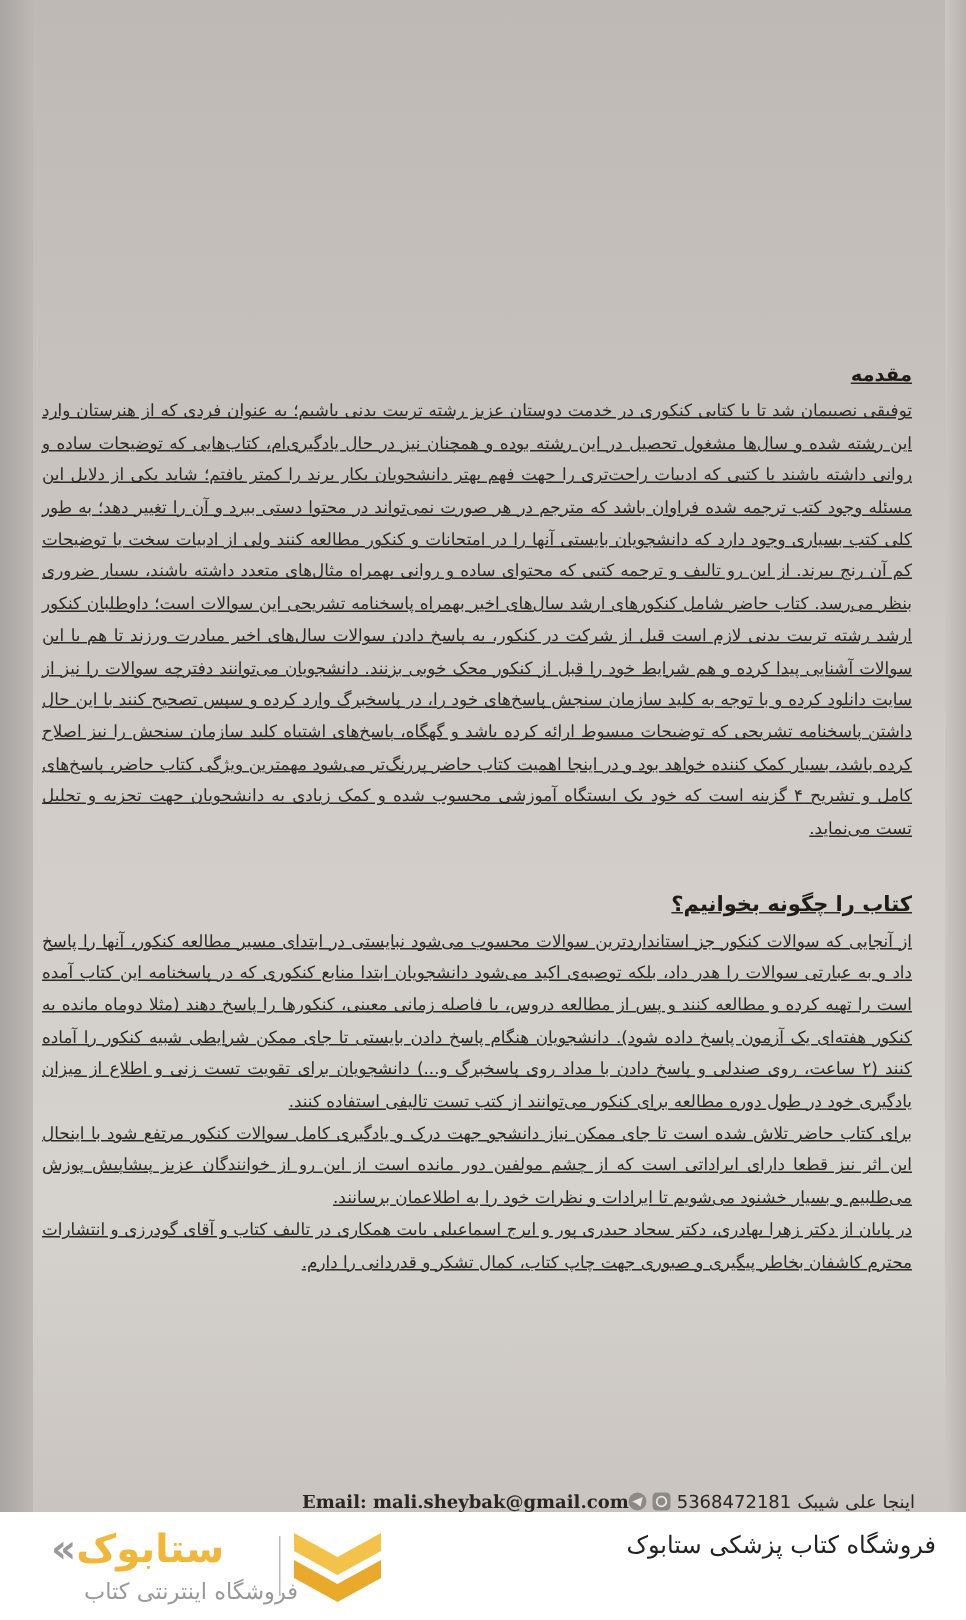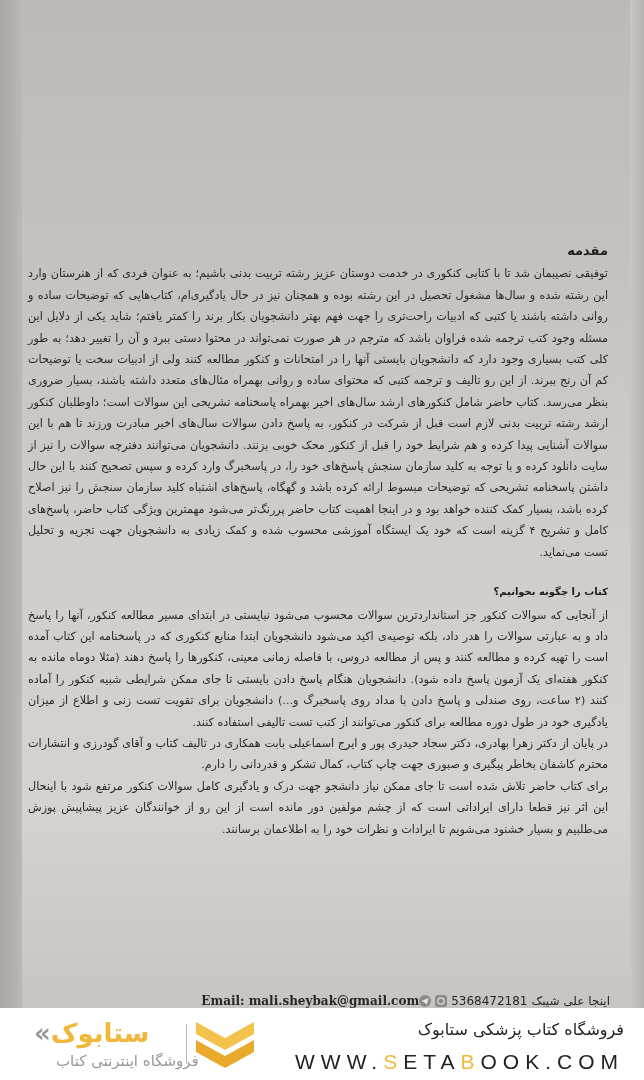--- a/index.html
+++ b/index.html
@@ -19,24 +19,24 @@
     background: linear-gradient(90deg, #a9a5a2, #bdb8b4);
   }
   .photo::after {
     content: ""; position: absolute; right: 0; top: 0; width: 14px; height: 100%;
     background: linear-gradient(90deg, #cbc6c1, #b7b2ae);
   }
   .page {
     position: absolute; left: 28px; top: 240px; width: 580px;
     direction: rtl; text-align: justify;
     color: #2c2826;
-    font-size: 11.2px; line-height: 21.4px;
+    font-size: 11.2px; line-height: 21.4px; text-decoration: underline;
   }
   .heading { font-weight: bold; font-size: 13px; margin: 0 0 2px 0; color: #1f1b19; }
-  .heading.h2 { font-size: 10px; margin-top: 18px; }
+  .heading.h2 { font-size: 14px; margin-top: 30px; }
   .para { margin: 0; }
   .footer-line {
     position: absolute; left: 28px; top: 992px; width: 582px; height: 18px;
     display: flex; justify-content: flex-end; align-items: center;
     font-size: 12px; color: #2a2624;
   }
   .email { direction: ltr; font-family: "DejaVu Serif", serif; font-weight: bold; font-size: 12px; }
   .author { direction: rtl; display: flex; align-items: center; gap: 4px; }
   .ico { display: inline-block; width: 12px; height: 12px; border-radius: 50%; background: #8d8986; position: relative; }
   .ico.sq { border-radius: 3px; }
@@ -68,22 +68,22 @@
 </head>
 <body>
 
 <div class="photo">
   <div class="page">
     <p class="heading">مقدمه</p>
     <p class="para">توفیقی نصیبمان شد تا با کتابی کنکوری در خدمت دوستان عزیز رشته تربیت بدنی باشیم؛ به عنوان فردی که از هنرستان وارد این رشته شده و سال‌ها مشغول تحصیل در این رشته بوده و همچنان نیز در حال یادگیری‌ام، کتاب‌هایی که توضیحات ساده و روانی داشته باشند یا کتبی که ادبیات راحت‌تری را جهت فهم بهتر دانشجویان بکار برند را کمتر یافتم؛ شاید یکی از دلایل این مسئله وجود کتب ترجمه شده فراوان باشد که مترجم در هر صورت نمی‌تواند در محتوا دستی ببرد و آن را تغییر دهد؛ به طور کلی کتب بسیاری وجود دارد که دانشجویان بایستی آنها را در امتحانات و کنکور مطالعه کنند ولی از ادبیات سخت یا توضیحات کم آن رنج ببرند. از این رو تالیف و ترجمه کتبی که محتوای ساده و روانی بهمراه مثال‌های متعدد داشته باشند، بسیار ضروری بنظر می‌رسد. کتاب حاضر شامل کنکورهای ارشد سال‌های اخیر بهمراه پاسخنامه تشریحی این سوالات است؛ داوطلبان کنکور ارشد رشته تربیت بدنی لازم است قبل از شرکت در کنکور، به پاسخ دادن سوالات سال‌های اخیر مبادرت ورزند تا هم با این سوالات آشنایی پیدا کرده و هم شرایط خود را قبل از کنکور محک خوبی بزنند. دانشجویان می‌توانند دفترچه سوالات را نیز از سایت دانلود کرده و با توجه به کلید سازمان سنجش پاسخ‌های خود را، در پاسخبرگ وارد کرده و سپس تصحیح کنند با این حال داشتن پاسخنامه تشریحی که توضیحات مبسوط ارائه کرده باشد و گهگاه، پاسخ‌های اشتباه کلید سازمان سنجش را نیز اصلاح کرده باشد، بسیار کمک کننده خواهد بود و در اینجا اهمیت کتاب حاضر پررنگ‌تر می‌شود مهمترین ویژگی کتاب حاضر، پاسخ‌های کامل و تشریح ۴ گزینه است که خود یک ایستگاه آموزشی محسوب شده و کمک زیادی به دانشجویان جهت تجزیه و تحلیل تست می‌نماید.</p>
 
     <p class="heading h2">کتاب را چگونه بخوانیم؟</p>
     <p class="para">از آنجایی که سوالات کنکور جز استانداردترین سوالات محسوب می‌شود نبایستی در ابتدای مسیر مطالعه کنکور، آنها را پاسخ داد و به عبارتی سوالات را هدر داد، بلکه توصیه‌ی اکید می‌شود دانشجویان ابتدا منابع کنکوری که در پاسخنامه این کتاب آمده است را تهیه کرده و مطالعه کنند و پس از مطالعه دروس، با فاصله زمانی معینی، کنکورها را پاسخ دهند (مثلا دوماه مانده به کنکور هفته‌ای یک آزمون پاسخ داده شود). دانشجویان هنگام پاسخ دادن بایستی تا جای ممکن شرایطی شبیه کنکور را آماده کنند (۲ ساعت، روی صندلی و پاسخ دادن با مداد روی پاسخبرگ و...) دانشجویان برای تقویت تست زنی و اطلاع از میزان یادگیری خود در طول دوره مطالعه برای کنکور می‌توانند از کتب تست تالیفی استفاده کنند.</p>
+    <p class="para">برای کتاب حاضر تلاش شده است تا جای ممکن نیاز دانشجو جهت درک و یادگیری کامل سوالات کنکور مرتفع شود با اینحال این اثر نیز قطعا دارای ایراداتی است که از چشم مولفین دور مانده است از این رو از خوانندگان عزیز پیشاپیش پوزش می‌طلبیم و بسیار خشنود می‌شویم تا ایرادات و نظرات خود را به اطلاعمان برسانند.</p>
     <p class="para">در پایان از دکتر زهرا بهادری، دکتر سجاد حیدری پور و ایرج اسماعیلی بابت همکاری در تالیف کتاب و آقای گودرزی و انتشارات محترم کاشفان بخاطر پیگیری و صبوری جهت چاپ کتاب، کمال تشکر و قدردانی را دارم.</p>
-    <p class="para">برای کتاب حاضر تلاش شده است تا جای ممکن نیاز دانشجو جهت درک و یادگیری کامل سوالات کنکور مرتفع شود با اینحال این اثر نیز قطعا دارای ایراداتی است که از چشم مولفین دور مانده است از این رو از خوانندگان عزیز پیشاپیش پوزش می‌طلبیم و بسیار خشنود می‌شویم تا ایرادات و نظرات خود را به اطلاعمان برسانند.</p>
   </div>
 
   <div class="footer-line">
     <span class="email">Email: mali.sheybak@gmail.com</span>
     <span class="author">
       <span>اینجا علی شیبک</span>
       <span>5368472181</span>
       <span class="ico sq">
         <svg width="10" height="10" viewBox="0 0 10 10">
             <circle cx="5" cy="5" r="3.2" fill="none" stroke="#e8e4e0" stroke-width="1.2"></circle>
@@ -93,21 +93,20 @@
         <svg width="10" height="10" viewBox="0 0 10 10">
             <path d="M1.5 5 L8.5 2 L7 8.5 L4.5 6.5 Z" fill="#e8e4e0"></path>
           </svg>
       </span>
     </span>
   </div>
 </div>
 
 <div class="banner">
   <div class="store-name">فروشگاه کتاب پزشکی ستابوک</div>
-  <div class="store-url"><span>WWW.</span><span class="hl">S</span><span>ETA</span><span class="hl">B</span><span>OOK.COM</span></div>
 </div>
 
 <div class="logo">
   <div class="logo-word"><span class="arrows">«</span><span>ستابوک</span></div>
   <div class="logo-sub">فروشگاه اینترنتی کتاب</div>
   <div class="logo-divider"></div>
   <svg class="logo-mark" width="58" height="52" viewBox="0 0 58 52">
     <polygon points="0,4 29,20 58,4 58,16 29,32 0,16" fill="#f3c24a"></polygon>
     <polygon points="0,22 29,38 58,22 58,34 29,50 0,34" fill="#e9a92a"></polygon>
   </svg>

